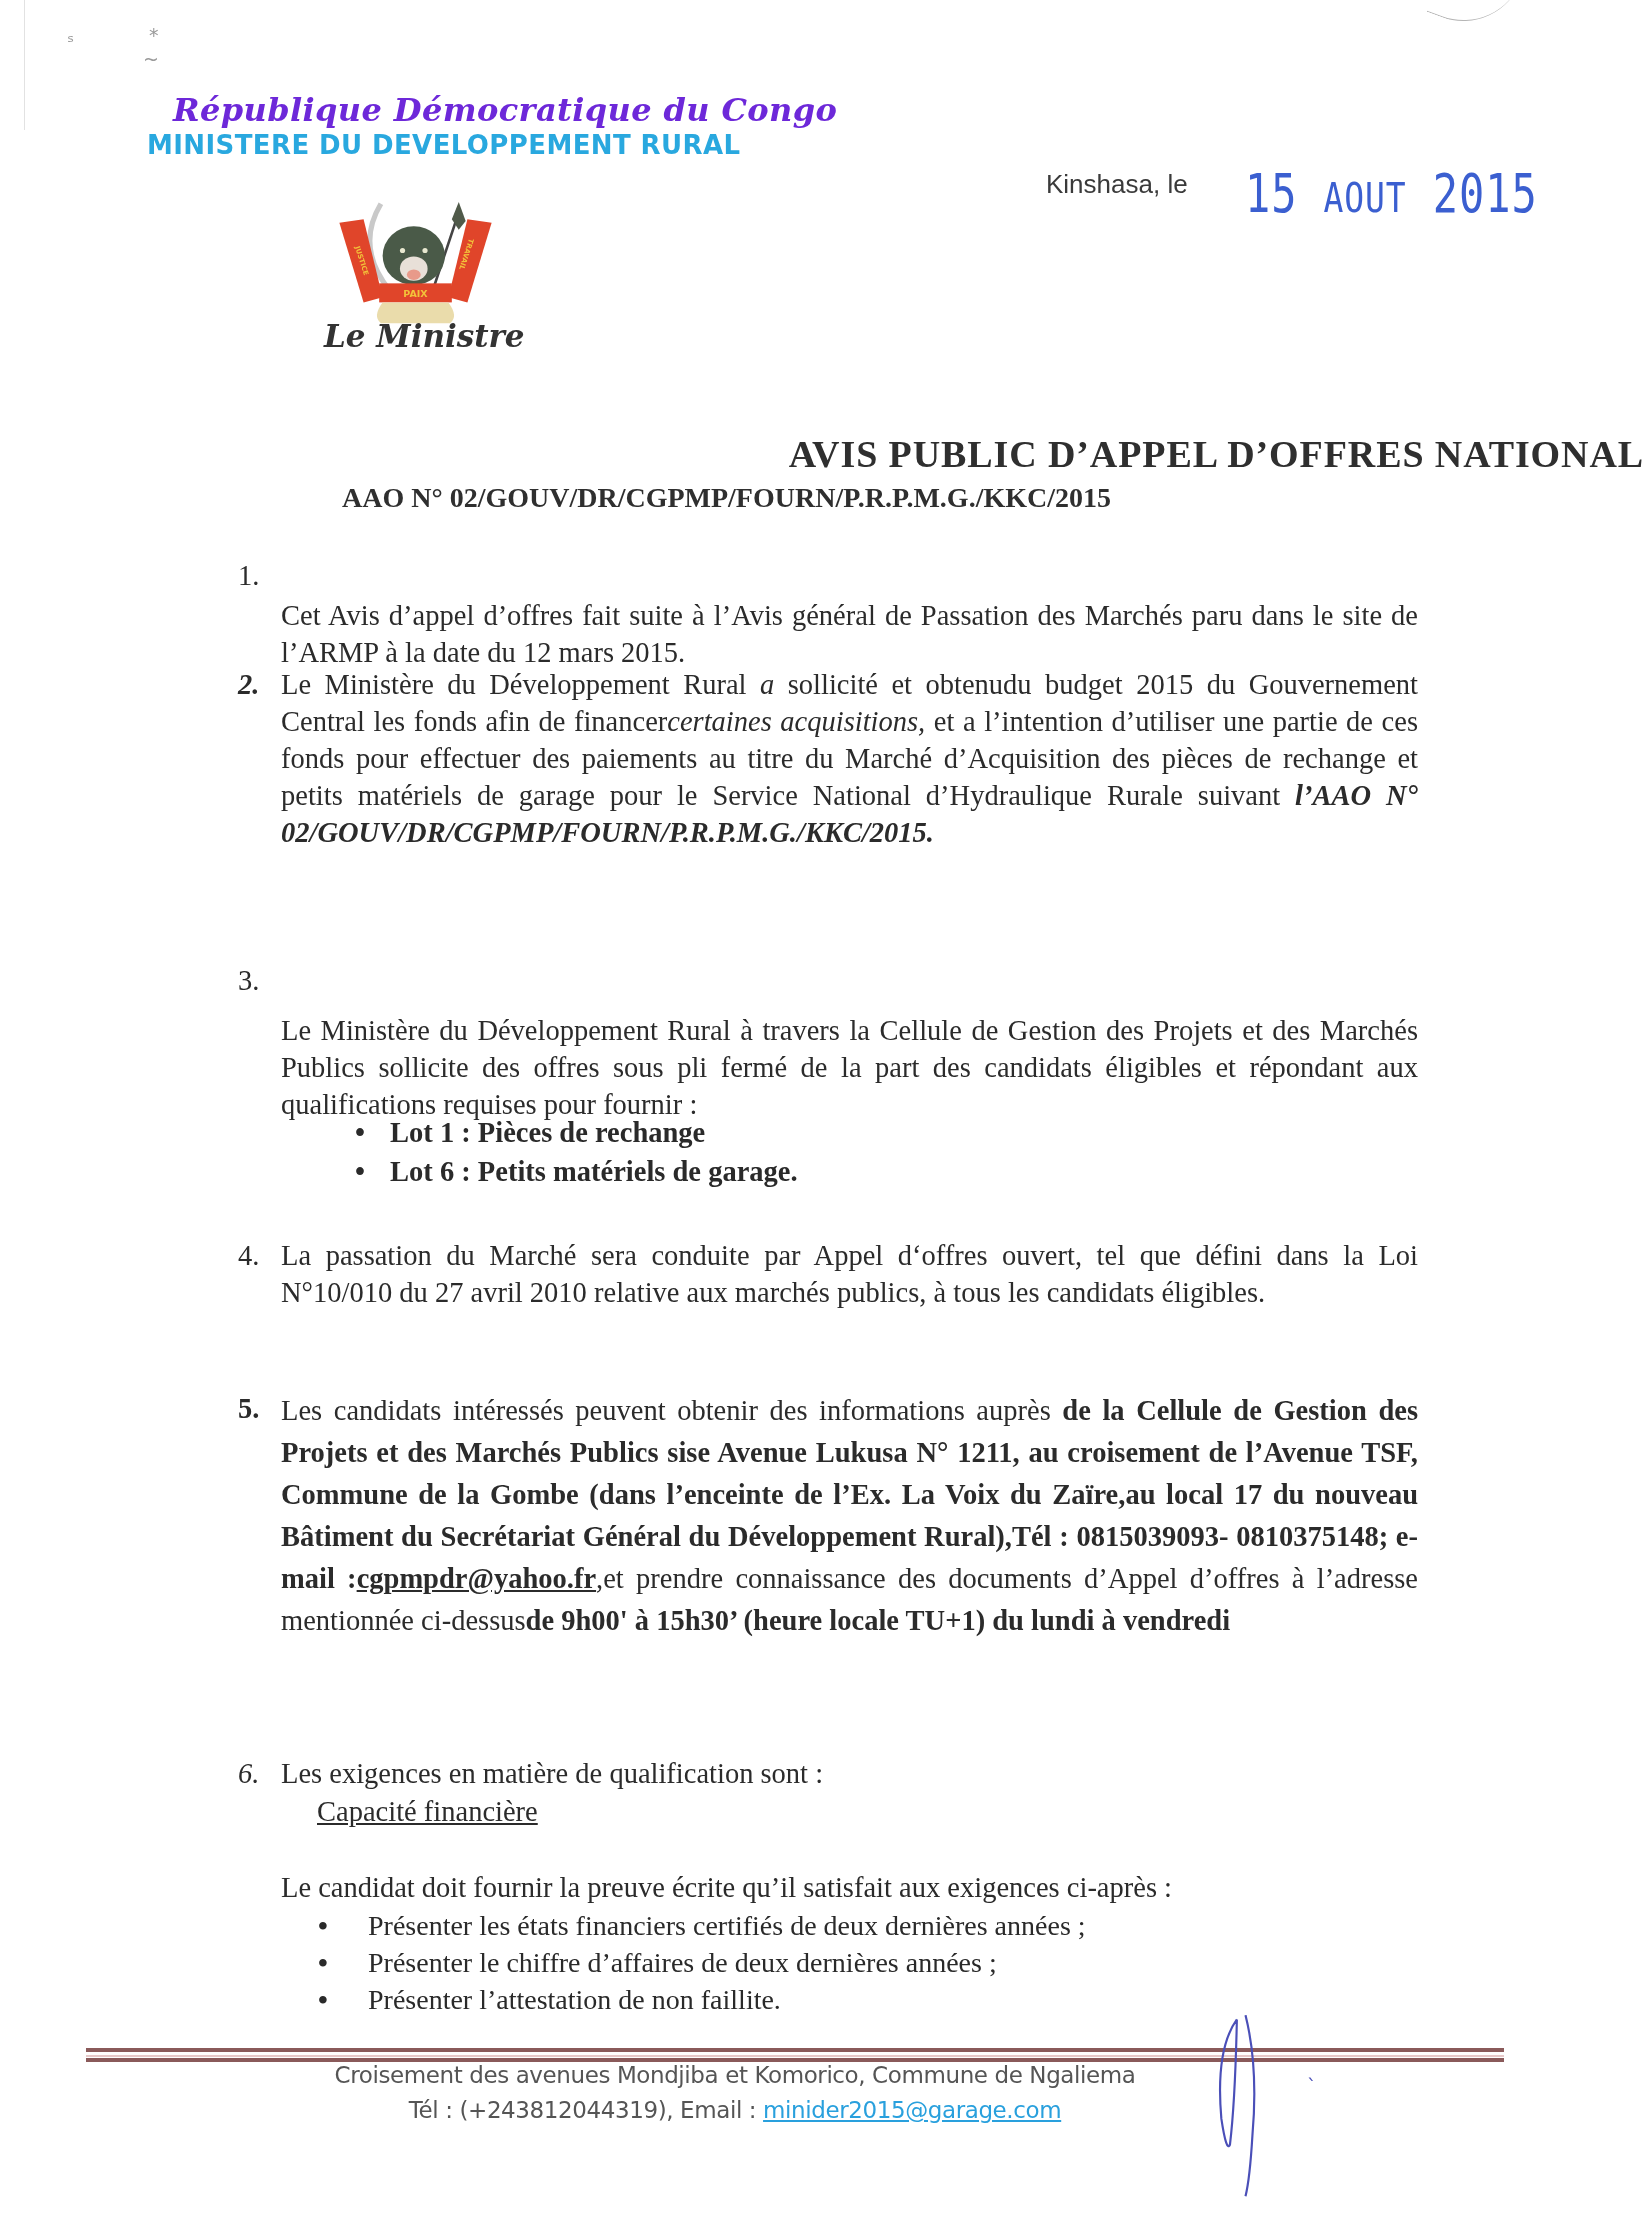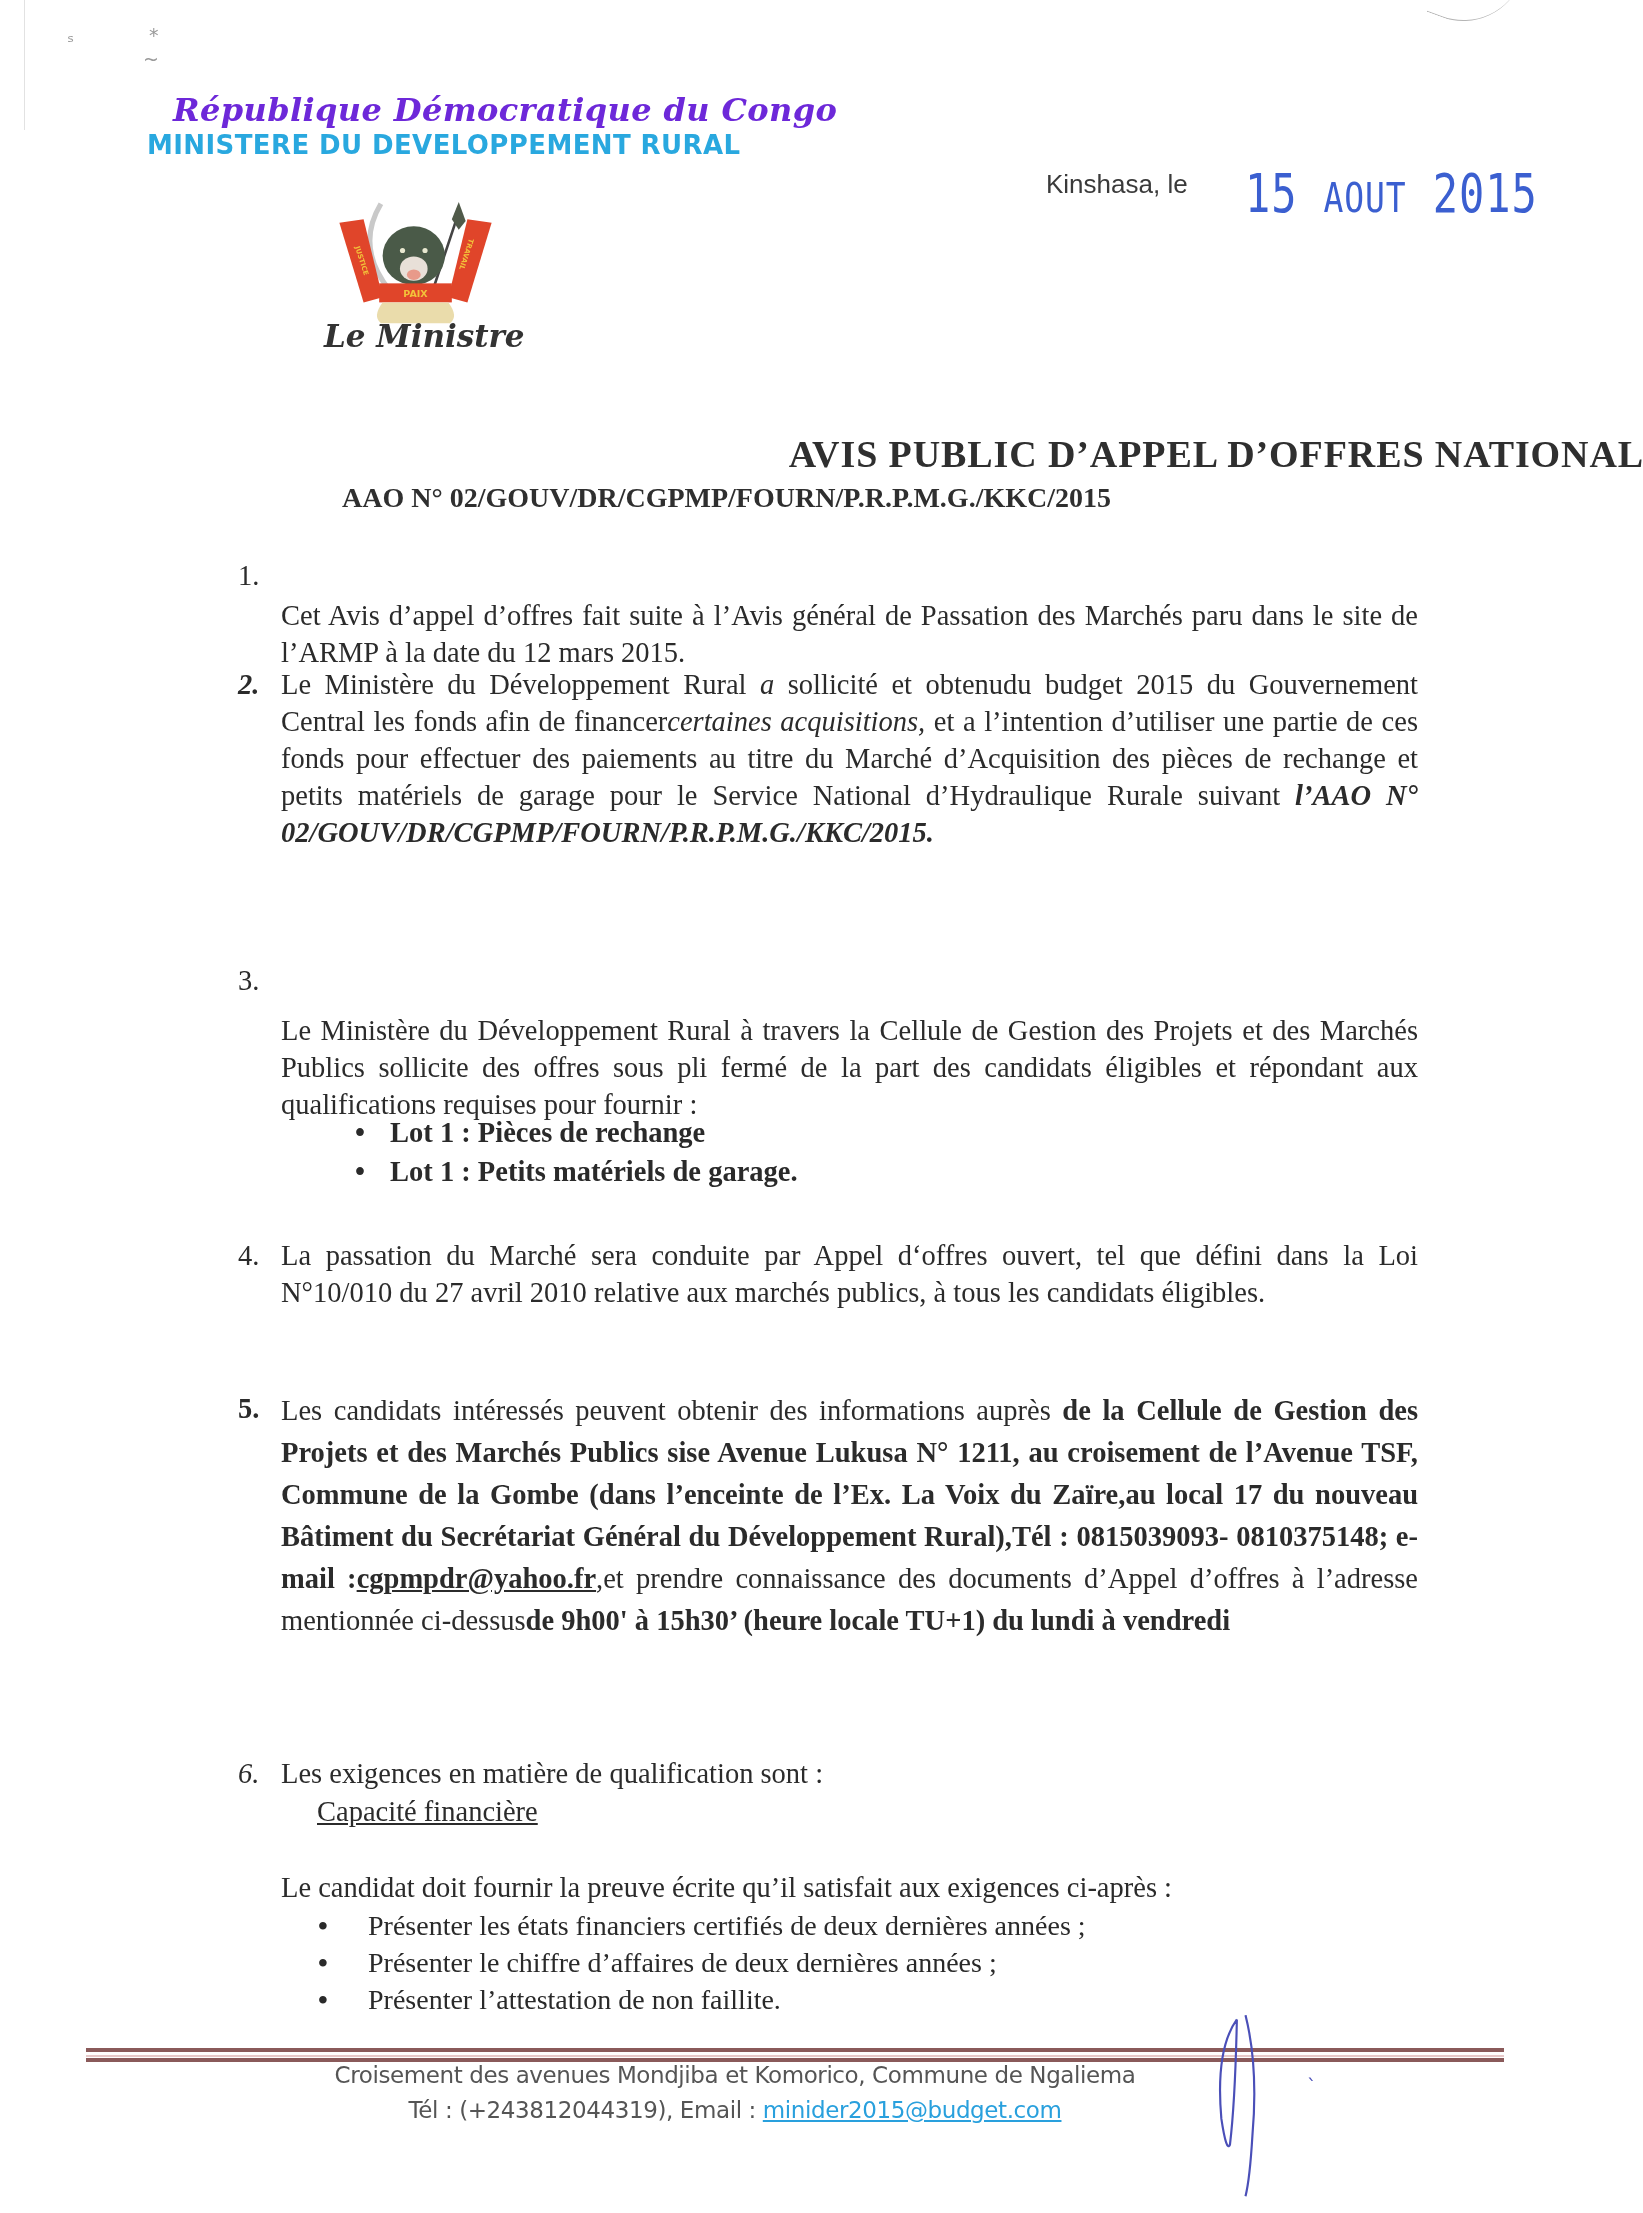--- a/index.html
+++ b/index.html
@@ -148,21 +148,21 @@
 
 <div class="num bold ital" style="top:666px;">2.</div>
 <div class="para" style="top:666px;">
   <span>Le Ministère du Développement  Rural </span><span class="i">a</span><span>  sollicité et obtenudu budget 2015 du Gouvernement Central  les  fonds  afin de financer</span><span class="i">certaines acquisitions,</span><span> et a l’intention d’utiliser une partie de ces fonds pour effectuer des paiements au titre du Marché d’Acquisition des pièces de rechange et petits matériels de garage pour le Service National d’Hydraulique Rurale suivant </span><span class="b i">l’AAO N° 02/GOUV/DR/CGPMP/FOURN/P.R.P.M.G./KKC/2015.</span>
 </div>
 
 <div class="num" style="top:962px;">3.</div>
 <div class="para" style="top:1012px;">Le Ministère du Développement Rural à travers la Cellule de Gestion des Projets et des Marchés Publics sollicite des offres sous pli fermé de la part des candidats éligibles et répondant aux qualifications requises pour fournir :</div>
 <div class="lots" style="top:1113px;">
   <div>Lot 1 : Pièces de rechange</div>
-  <div>Lot 1 : Petits matériels de garage.</div>
+  <div>Lot 6 : Petits matériels de garage.</div>
 </div>
 
 <div class="num" style="top:1237px;">4.</div>
 <div class="para" style="top:1237px;">La passation du Marché sera conduite par Appel d‘offres ouvert, tel que défini dans la Loi N°10/010 du 27 avril 2010 relative aux marchés publics, à tous les candidats éligibles.</div>
 
 <div class="num bold" style="top:1390px;">5.</div>
 <div class="para" style="top:1390px; line-height:42px;">
   <span>Les candidats intéressés peuvent obtenir des informations auprès </span><span class="b">de la Cellule de Gestion des Projets et des Marchés Publics sise Avenue Lukusa N° 1211, au croisement de l’Avenue TSF, Commune de la Gombe (dans l’enceinte de l’Ex. La Voix du Zaïre,au local 17 du nouveau Bâtiment du Secrétariat Général du Développement Rural),Tél : 0815039093- 0810375148; e-mail :</span><span class="b u">cgpmpdr@yahoo.fr</span><span>,et prendre connaissance des documents d’Appel d’offres à l’adresse mentionnée ci-dessus</span><span class="b">de 9h00' à 15h30’ (heure locale TU+1)  du lundi à vendredi</span>
 </div>
 
@@ -174,21 +174,21 @@
   <div>Présenter les états financiers certifiés de deux dernières années ;</div>
   <div>Présenter le chiffre d’affaires de deux dernières années ;</div>
   <div>Présenter l’attestation de non faillite.</div>
 </div>
 
 <div class="abs footer-line1"></div>
 <div class="abs footer-line2"></div>
 <div class="abs footer-line3"></div>
 <div class="abs footer-addr">Croisement des avenues Mondjiba et Komorico, Commune de Ngaliema</div>
 <div class="abs footer-contact">
-  <span>Tél : (+243812044319), Email : </span><a>minider2015@budget.com</a>
+  <span>Tél : (+243812044319), Email : </span><a>minider2015@garage.com</a>
 </div>
 
 <svg class="abs signature" viewBox="0 0 80 220">
   <path d="M30 5 Q5 40 12 120 Q18 160 22 150 Q28 100 30 5" stroke="#4a4fb8" stroke-width="2.5" fill="none"></path>
   <path d="M40 0 Q55 60 48 140 Q45 190 40 210" stroke="#4a4fb8" stroke-width="2.5" fill="none"></path>
 </svg>
 <span class="speck" style="left:1307px;top:2058px;color:#4a4fb8;">ˎ</span>
 
 
 </body></html>

